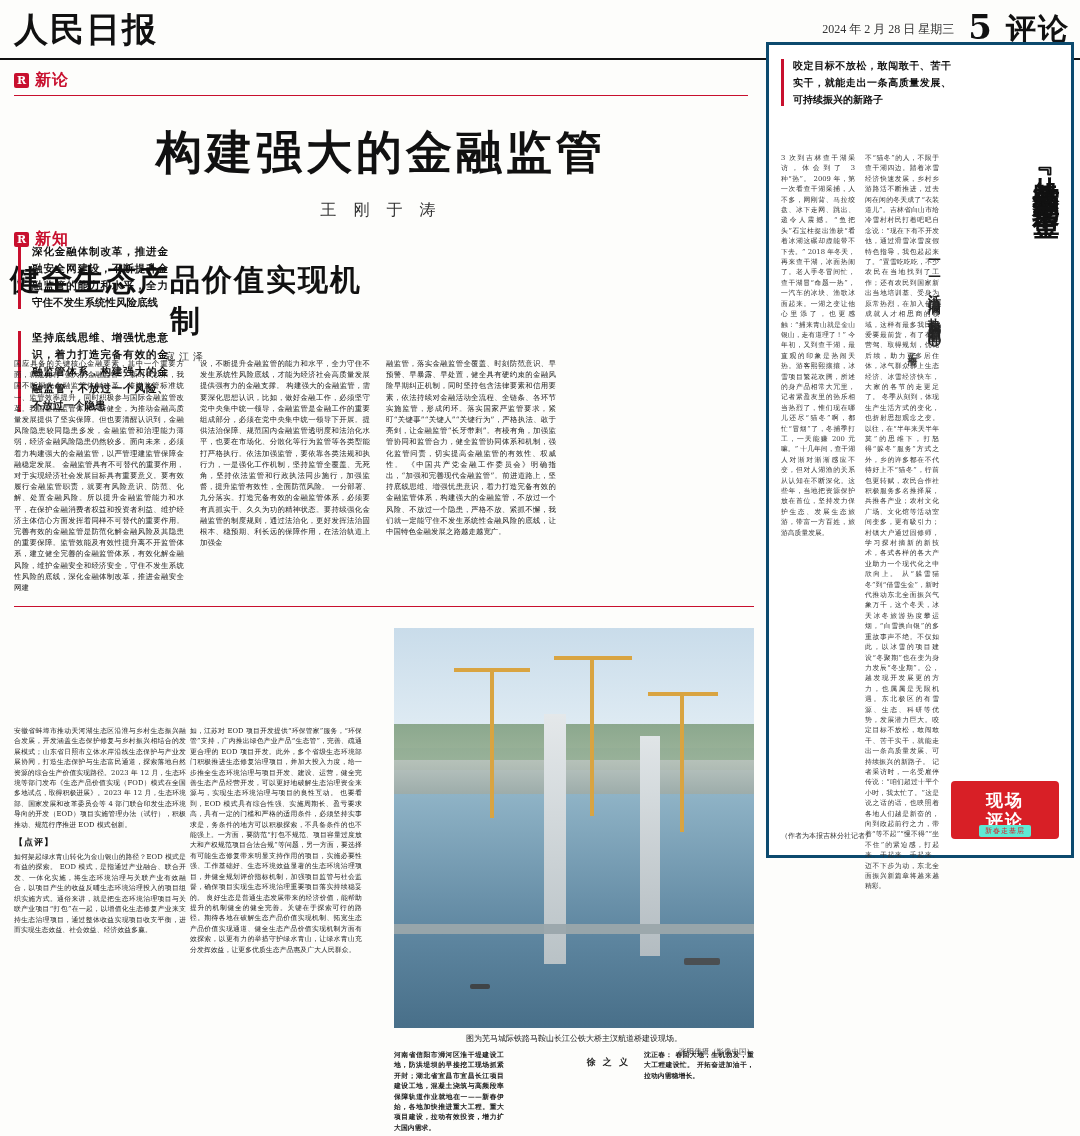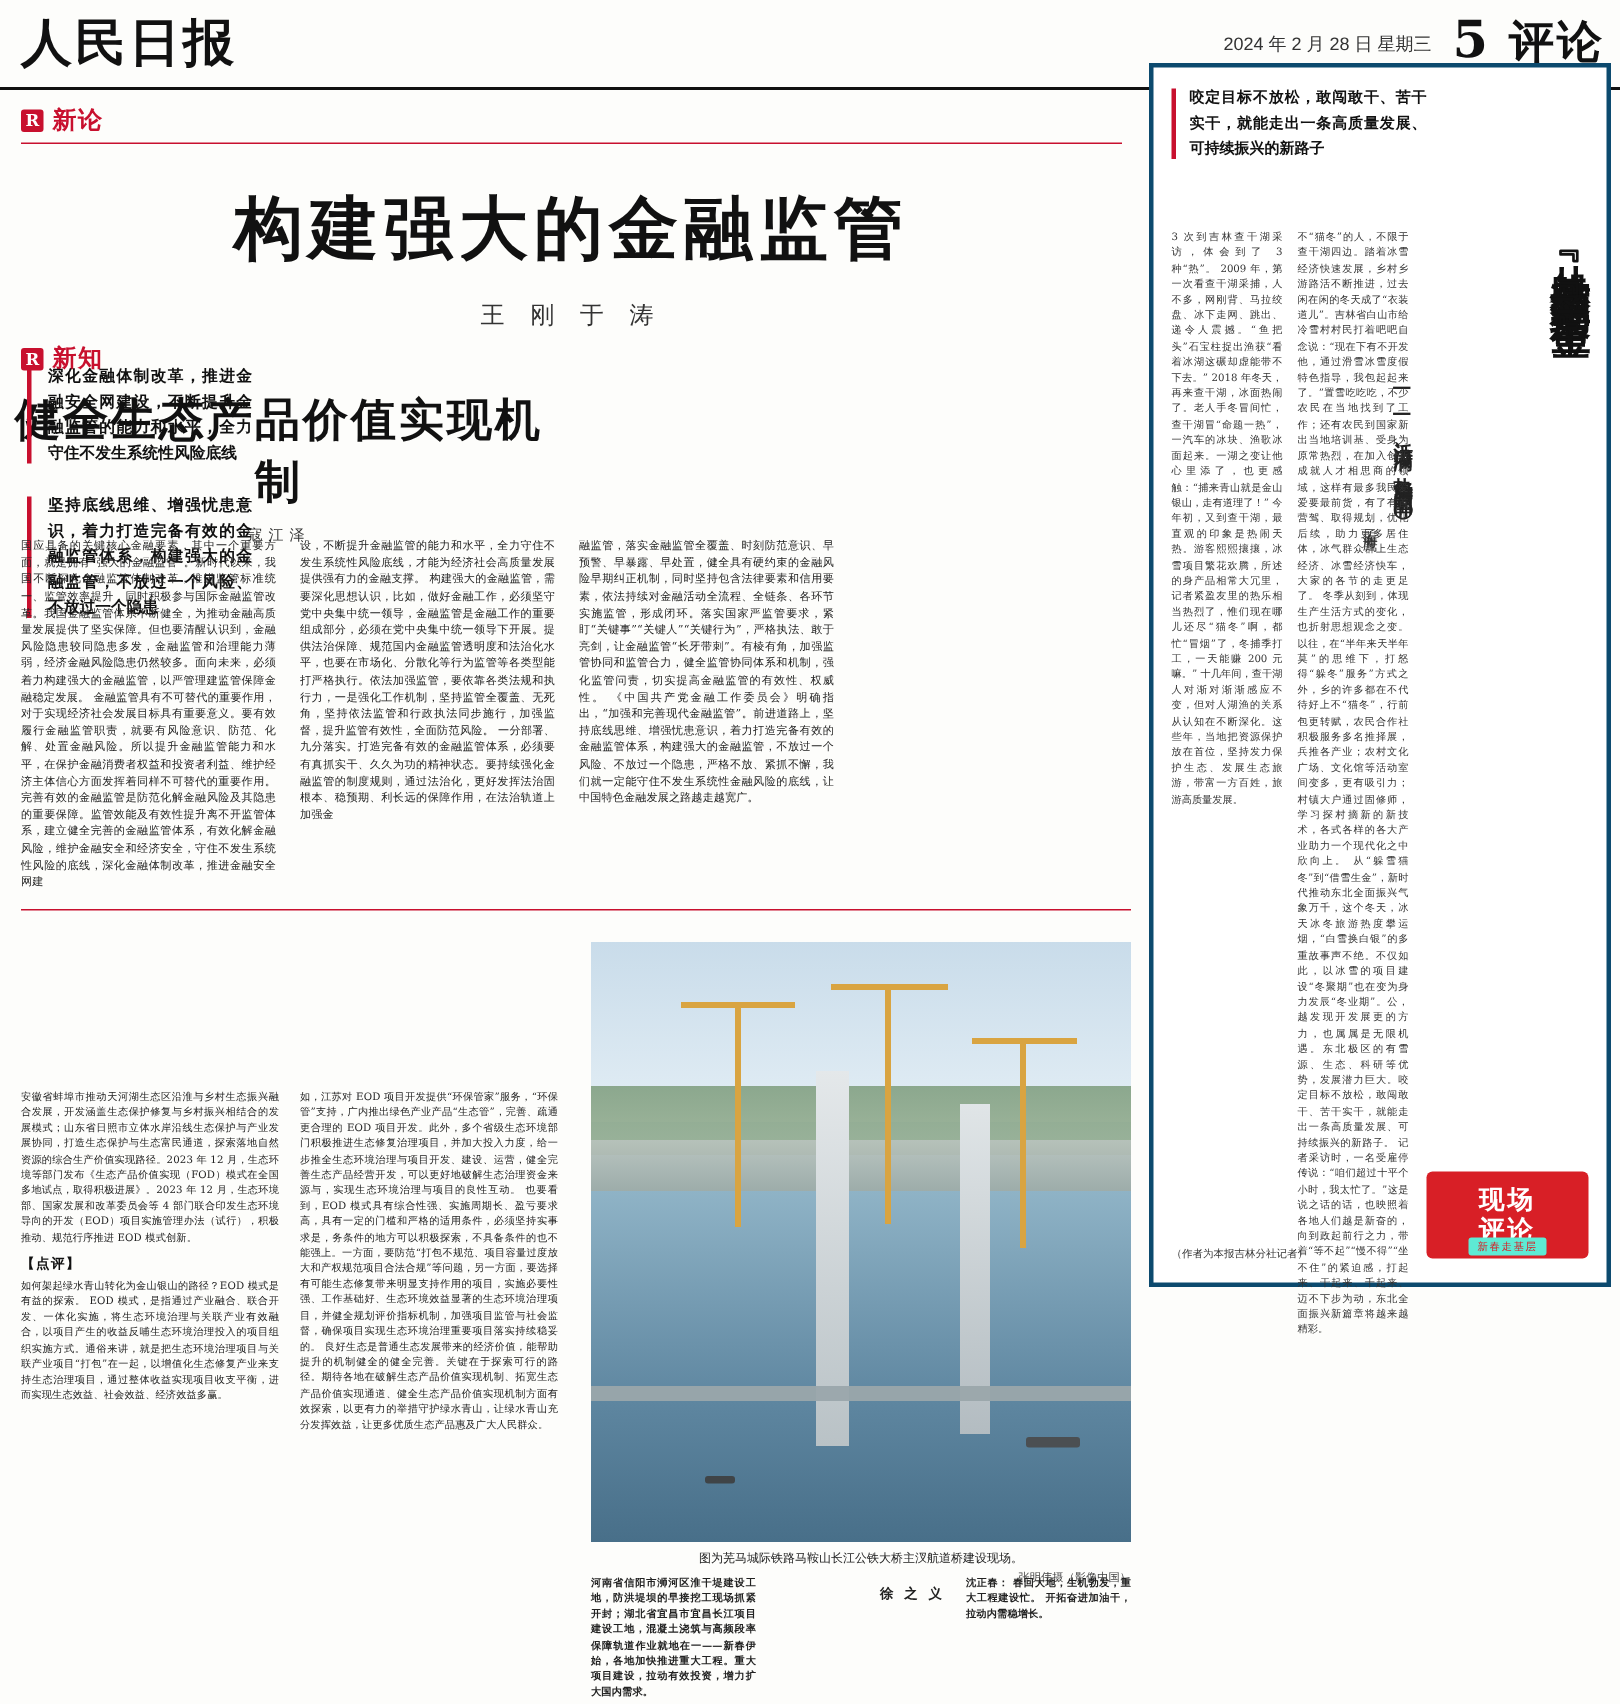--- a/index.html
+++ b/index.html
@@ -24,21 +24,21 @@
   .logo{
     margin-left:14px;
     font-family:"DejaVu Serif","Liberation Serif",serif;
     font-weight:bold;font-size:34px;letter-spacing:2px;color:#111;
     line-height:1;
   }
   .masthead-right{
     margin-left:auto;display:flex;align-items:flex-end;gap:14px;
     padding-right:10px;padding-bottom:4px;
   }
-  .issue-date{font-size:12px;color:#333;padding-bottom:6px;font-family:Liberation Sans, sans-serif;}
+  .issue-date{font-size:12px;color:#333;padding-bottom:6px;font-family:Liberation Serif, serif;}
   .page-num{
     font-family:"DejaVu Serif","Liberation Serif",serif;
     font-size:34px;font-weight:bold;color:#111;line-height:1;
   }
   .section-name{
     font-family:"DejaVu Serif","Liberation Serif",serif;
     font-size:30px;font-weight:bold;color:#111;line-height:1;letter-spacing:2px;
   }
 
   
@@ -105,21 +105,21 @@
 
   .headline2{
     margin-top:10px;text-align:center;
     font-family:"DejaVu Serif","Liberation Serif",serif;
     font-weight:bold;font-size:30px;letter-spacing:2px;color:#111;
   }
   .byline2{text-align:center;margin-top:8px;font-size:10px;letter-spacing:4px;color:#333;font-family:"DejaVu Serif",serif;}
 
   .cols-bottom{
     position:absolute;left:14px;top:668px;width:372px;
-    display:flex;gap:14px;
+    display:flex;gap:4px;
   }
   .cols-bottom .col{width:172px;}
   .subhead{
     font-family:"DejaVu Serif","Liberation Serif",serif;
     font-weight:bold;font-size:9px;color:#111;margin:6px 0 3px 0;letter-spacing:1px;
   }
 
   
   .photo-wrap{position:absolute;left:394px;top:570px;width:360px;}
   .photo{

